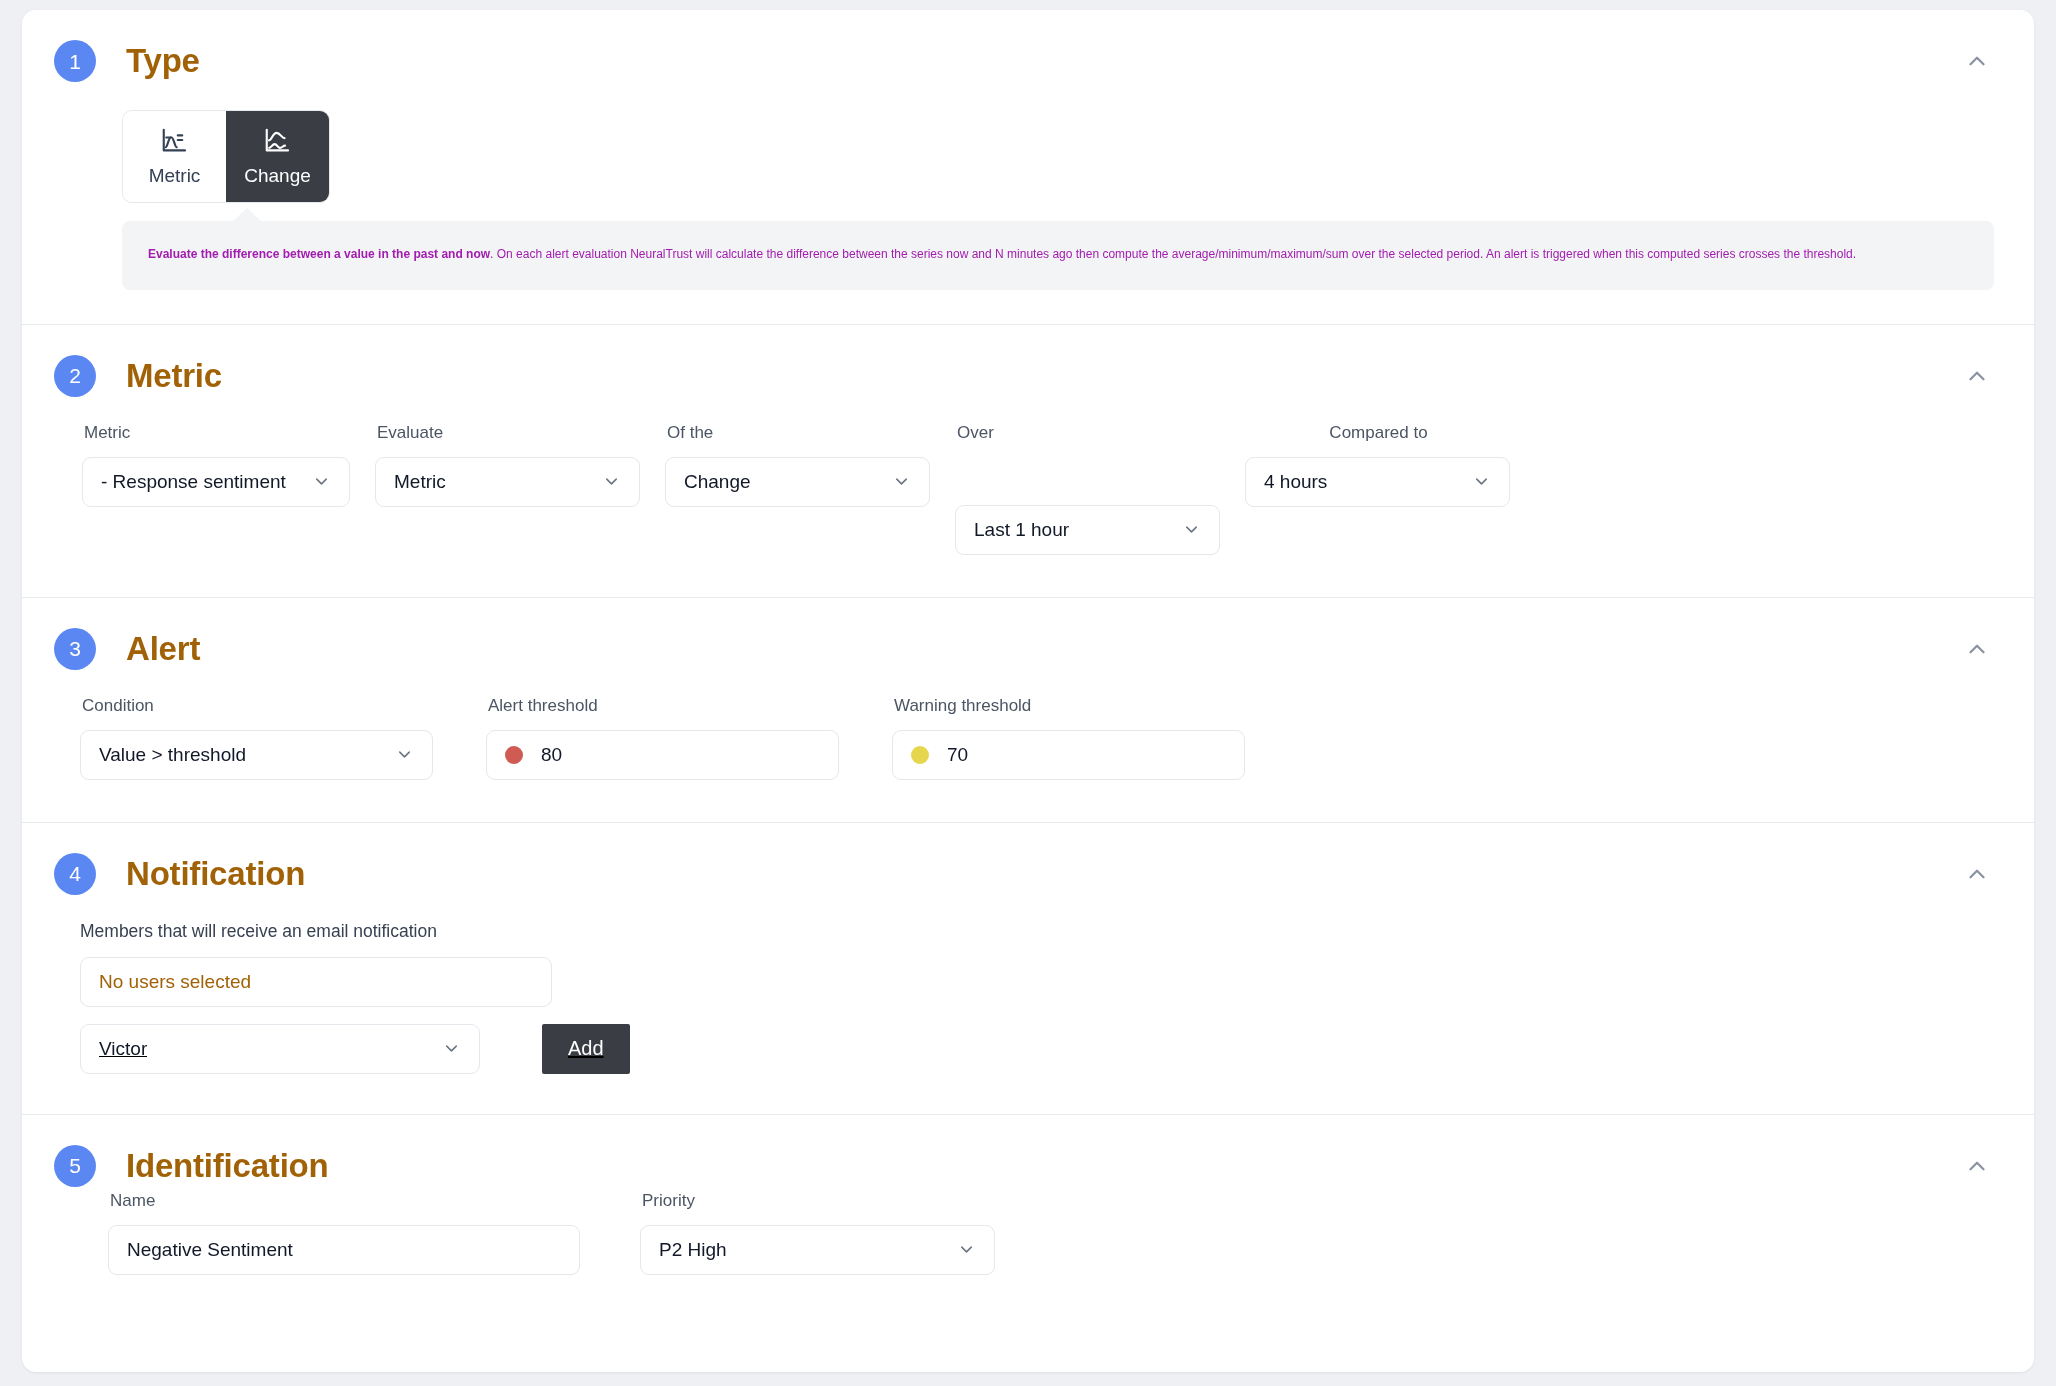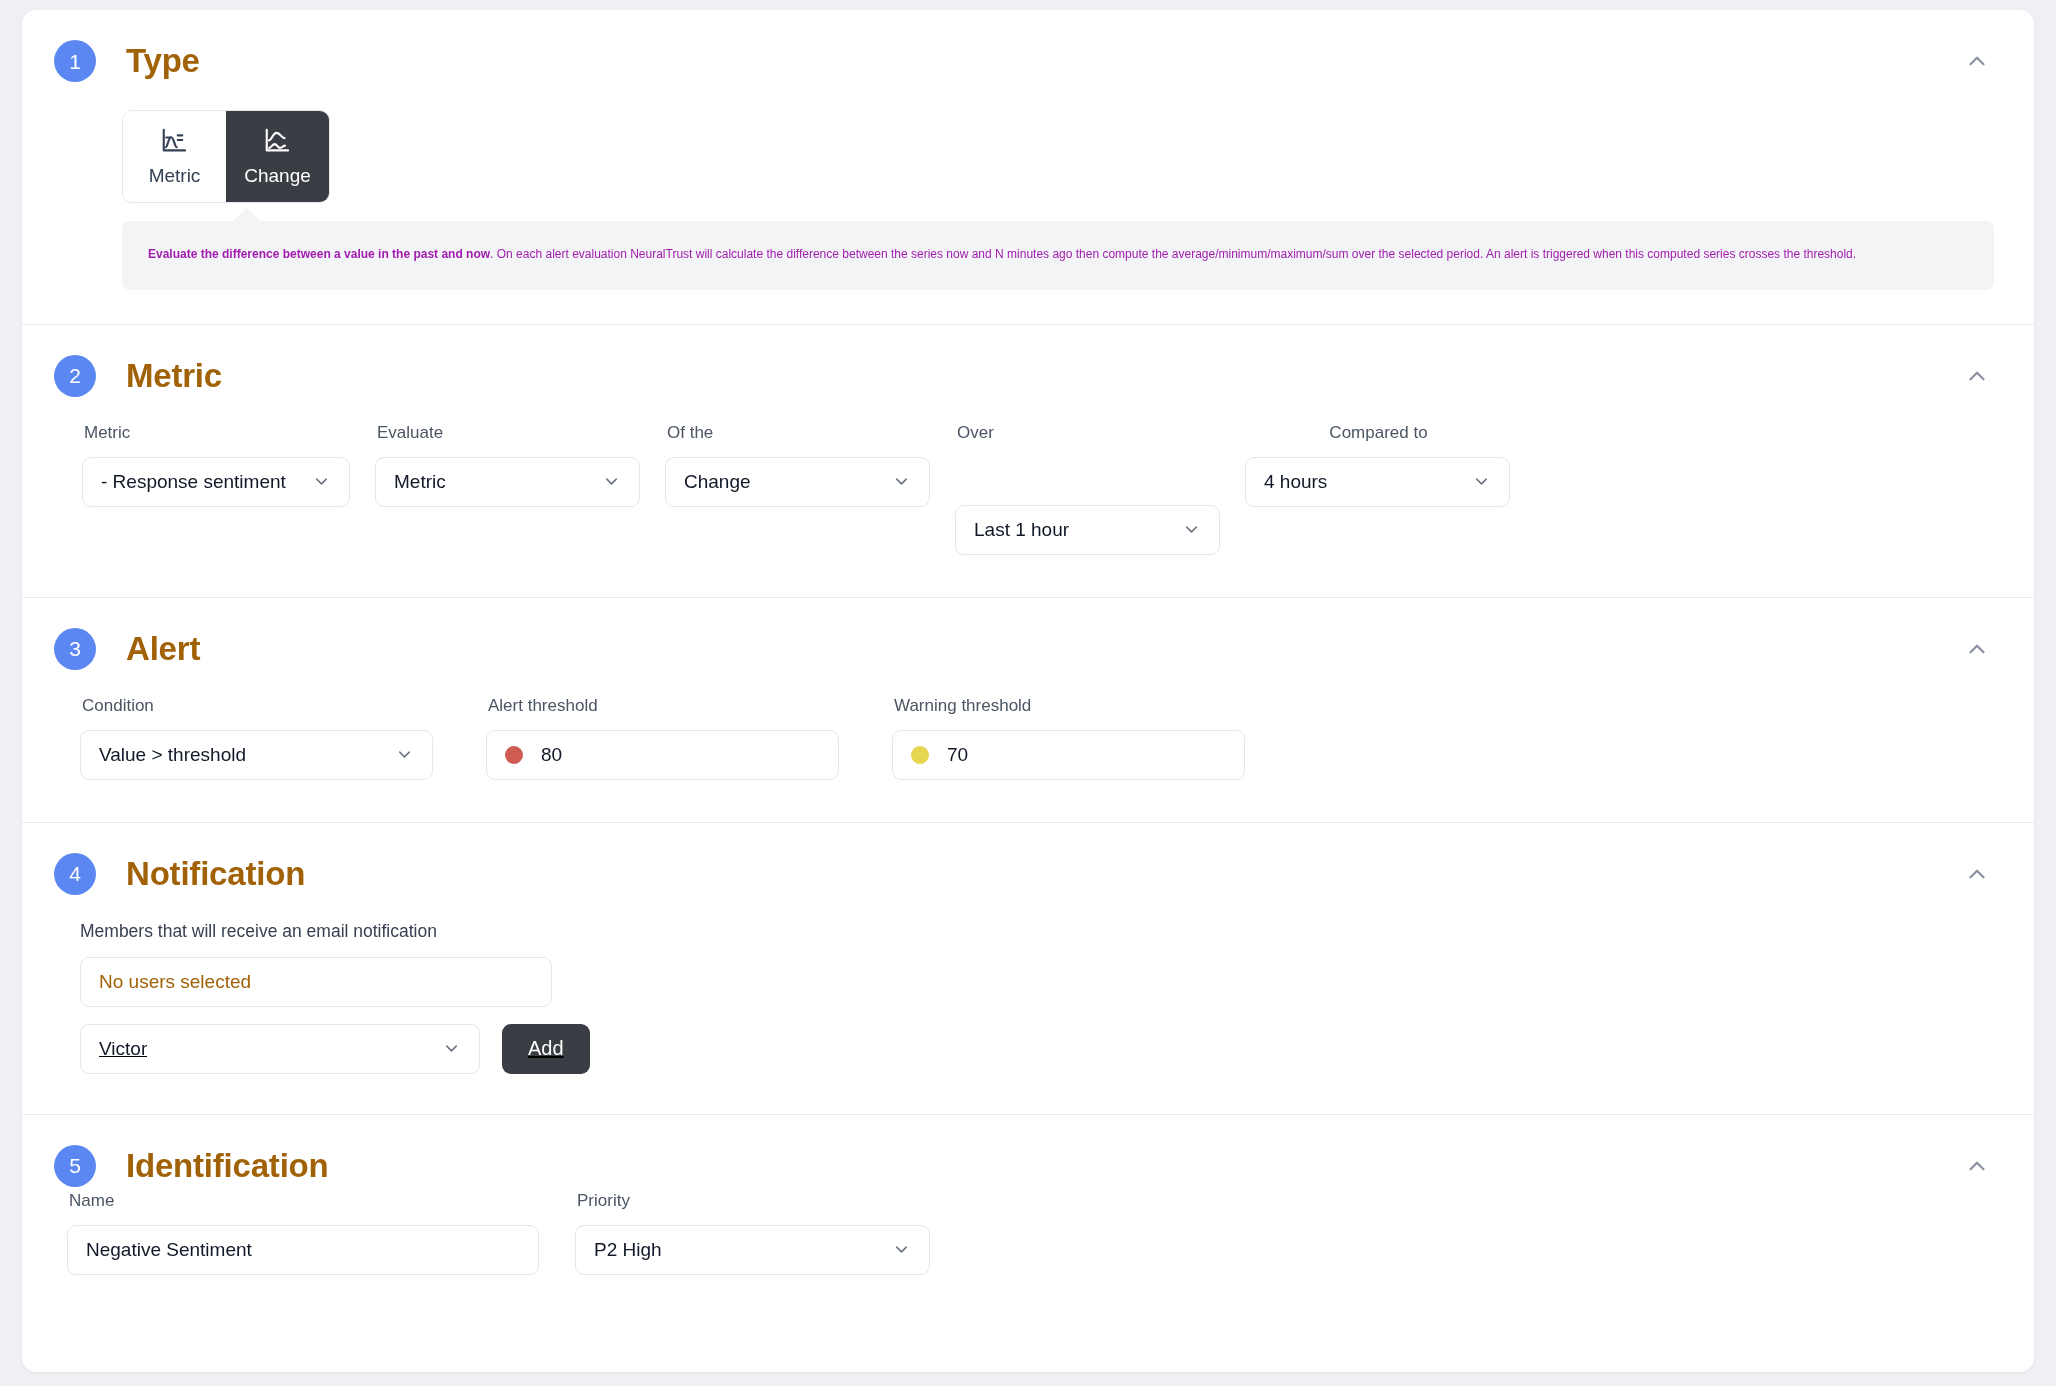--- a/index.html
+++ b/index.html
@@ -177,48 +177,49 @@
   .w-alertth   { width: 353px; }
   .w-warnth    { width: 353px; }
 
   .w-members   { width: 472px; }
   .w-userselect{ width: 400px; }
   .w-name      { width: 472px; }
   .w-priority  { width: 355px; }
 
   
   .fields.alert-fields { gap: 53px; padding-left: 58px; }
-  .fields.ident-fields { gap: 36px; padding-left: 45px; padding-bottom: 50px; }
+  .fields.ident-fields { gap: 60px; padding-left: 86px; padding-bottom: 50px; }
 
   
   .notif-body { padding: 26px 0 40px 58px; }
   .notif-label {
     font-size: 17.5px;
     color: #374151;
     margin-bottom: 15px;
   }
   .notif-row {
     display: flex;
     align-items: center;
     gap: 22px;
     margin-top: 17px;
     text-decoration: underline;
   }
   .add-btn {
     background: #3b3d44;
     color: #ffffff;
     border: none;
-    border-radius: 9px;
+    border-radius: 2px;
     height: 50px;
     padding: 0 26px;
     font-size: 20px;
     font-family: "Liberation Sans", sans-serif;
     cursor: pointer;
     display: flex;
     align-items: center;
+    margin-left: 40px;
   }
 
   .ident-body { padding-top: 4px; }
 </style>
 </head>
 <body>
 
 <div class="page">
  <div class="card">
 

